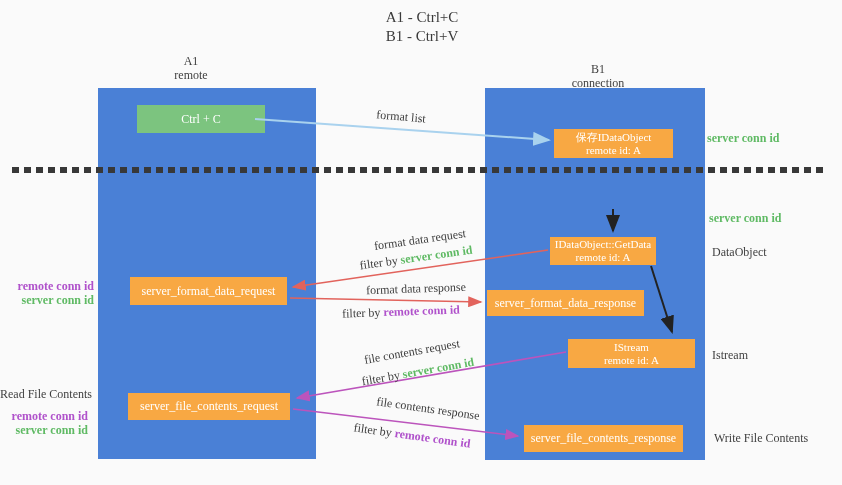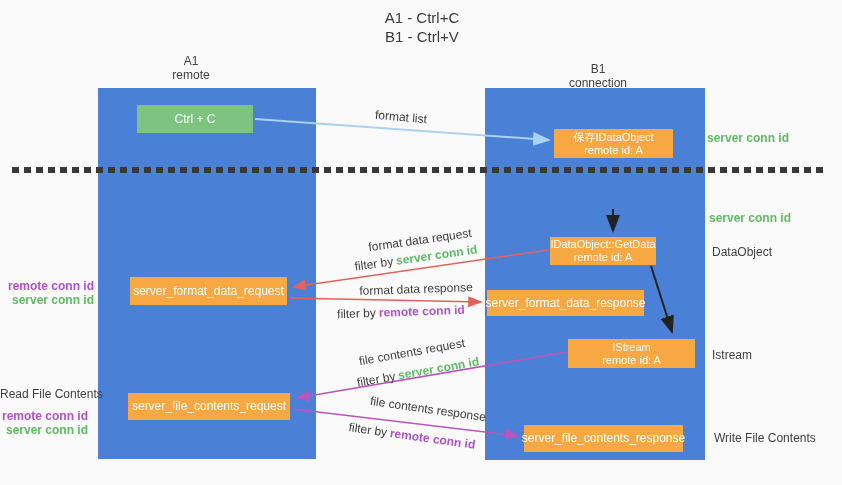--- a/index.html
+++ b/index.html
@@ -1,18 +1,18 @@
 <!DOCTYPE html>
 <html style="--lifeline-blue: #4a80d6; --box-green: #7cc47f; --box-orange: #f8a843; --arrow-blue: #a9d2ee; --arrow-red: #e2635c; --arrow-magenta: #bc54bc; --arrow-black: #222222; --label-green: #5fba64; --label-purple: #b052cb;"><head>
 <meta charset="utf-8">
 <style>
   html,body{margin:0;padding:0;}
   .canvas{
     position:relative;width:842px;height:485px;background:#fafafa;
-    font-family:Liberation Sans, sans-serif;overflow:hidden;
+    font-family:Liberation Serif, serif;overflow:hidden;
   }
   .abs{position:absolute;}
   .title{left:322px;top:8px;width:200px;text-align:center;
     font-size:15px;line-height:19px;color:#3a3a3a;}
   .ll-header{width:140px;text-align:center;font-size:12px;line-height:14px;color:#3f3f3f;}
   .lifeline{background:var(--lifeline-blue);}
   .dotted{left:12px;top:167px;width:812px;height:6px;
     background:repeating-linear-gradient(to right,#383838 0 7px,transparent 7px 12px);}
   .node{display:flex;flex-direction:column;align-items:center;justify-content:center;
     color:#ffffff;text-align:center;font-size:12px;line-height:13px;box-sizing:border-box;}
@@ -47,21 +47,21 @@
   <div class="abs ll-header" style="left:528px;top:62px;">
     <div>B1</div>
     <div>connection</div>
   </div>
 
   <div class="abs lifeline" style="left:98px;top:88px;width:218px;height:371px;"></div>
   <div class="abs lifeline" style="left:485px;top:88px;width:220px;height:372px;"></div>
 
   <div class="abs dotted"></div>
 
-  <div class="abs node green" style="left:137px;top:105px;width:116px;height:28px;">
+  <div class="abs node green" style="left:137px;top:105px;width:128px;height:28px;">
     <div>Ctrl + C</div>
   </div>
 
   <div class="abs node orange node2" style="left:554px;top:129px;width:119px;height:29px;">
     <div>保存IDataObject</div>
     <div>remote id: A</div>
   </div>
 
 
   <div class="abs node orange node2" style="left:550px;top:237px;width:106px;height:28px;">

